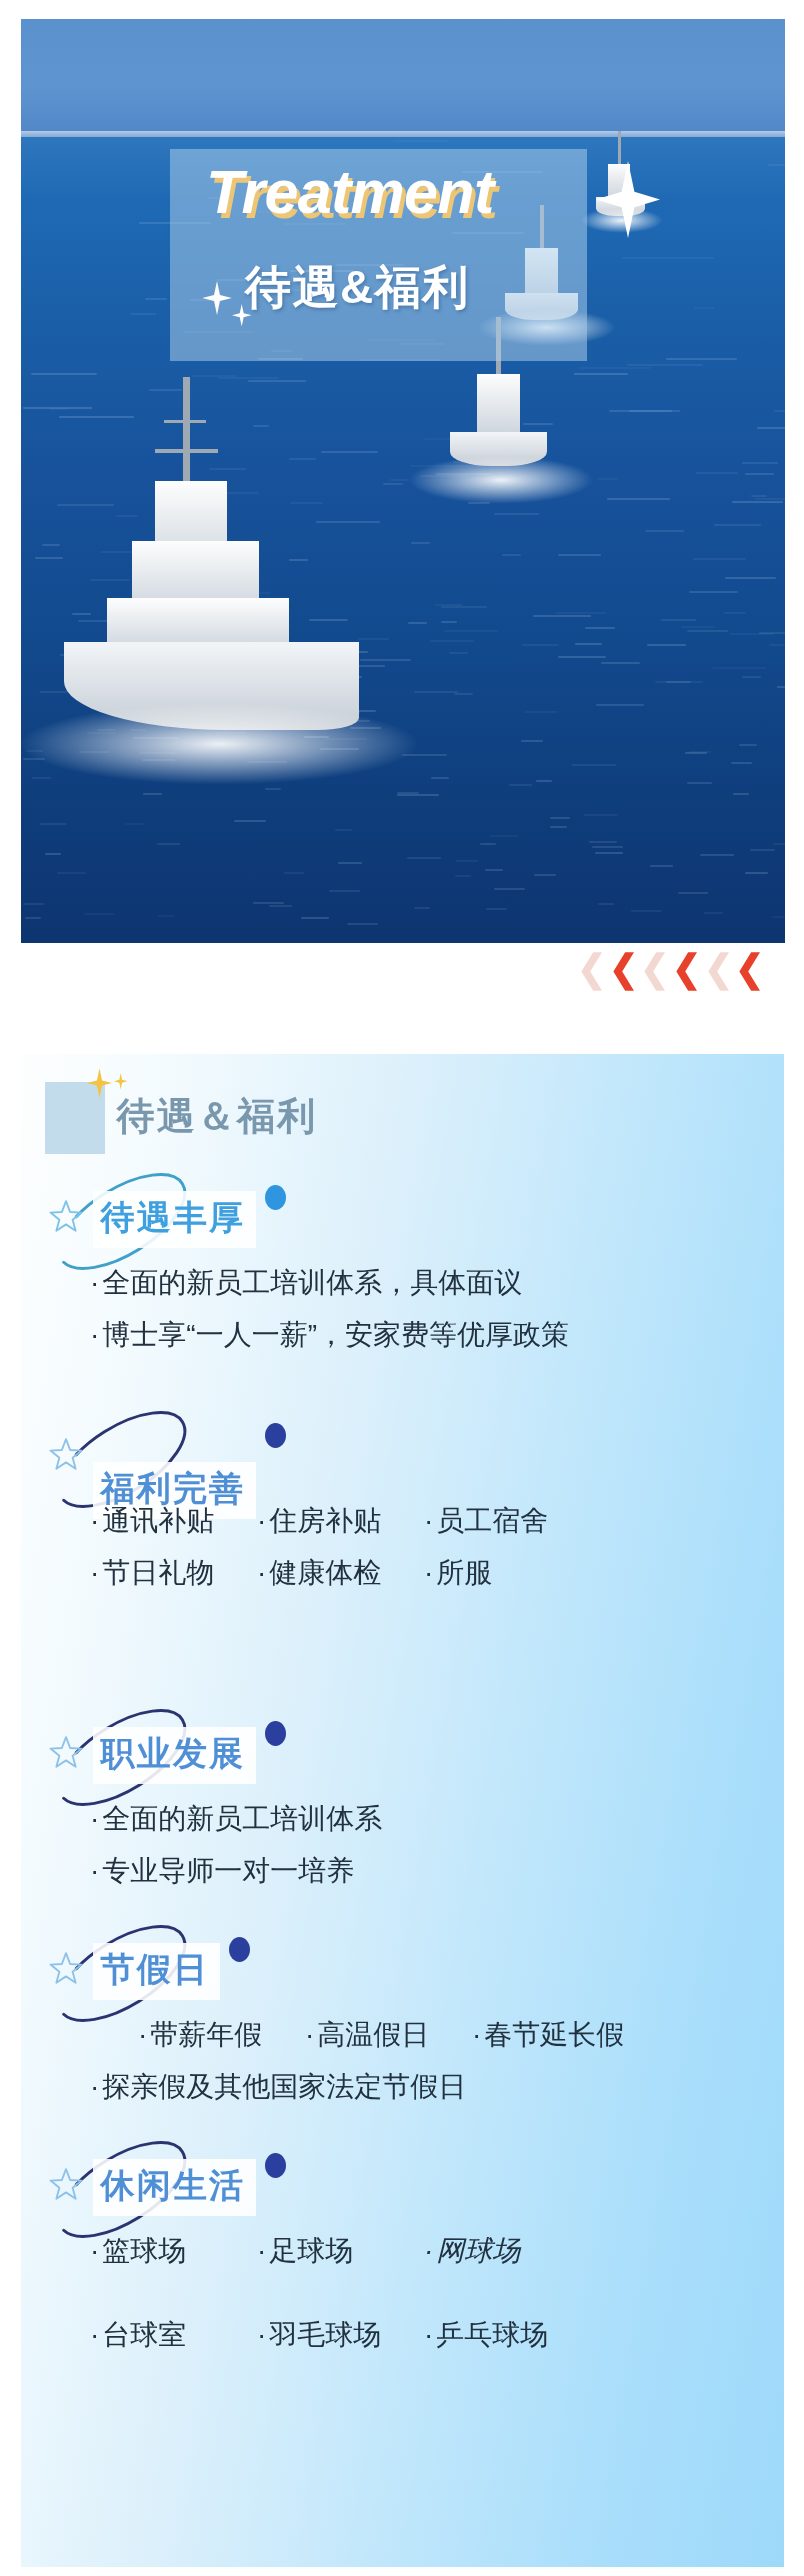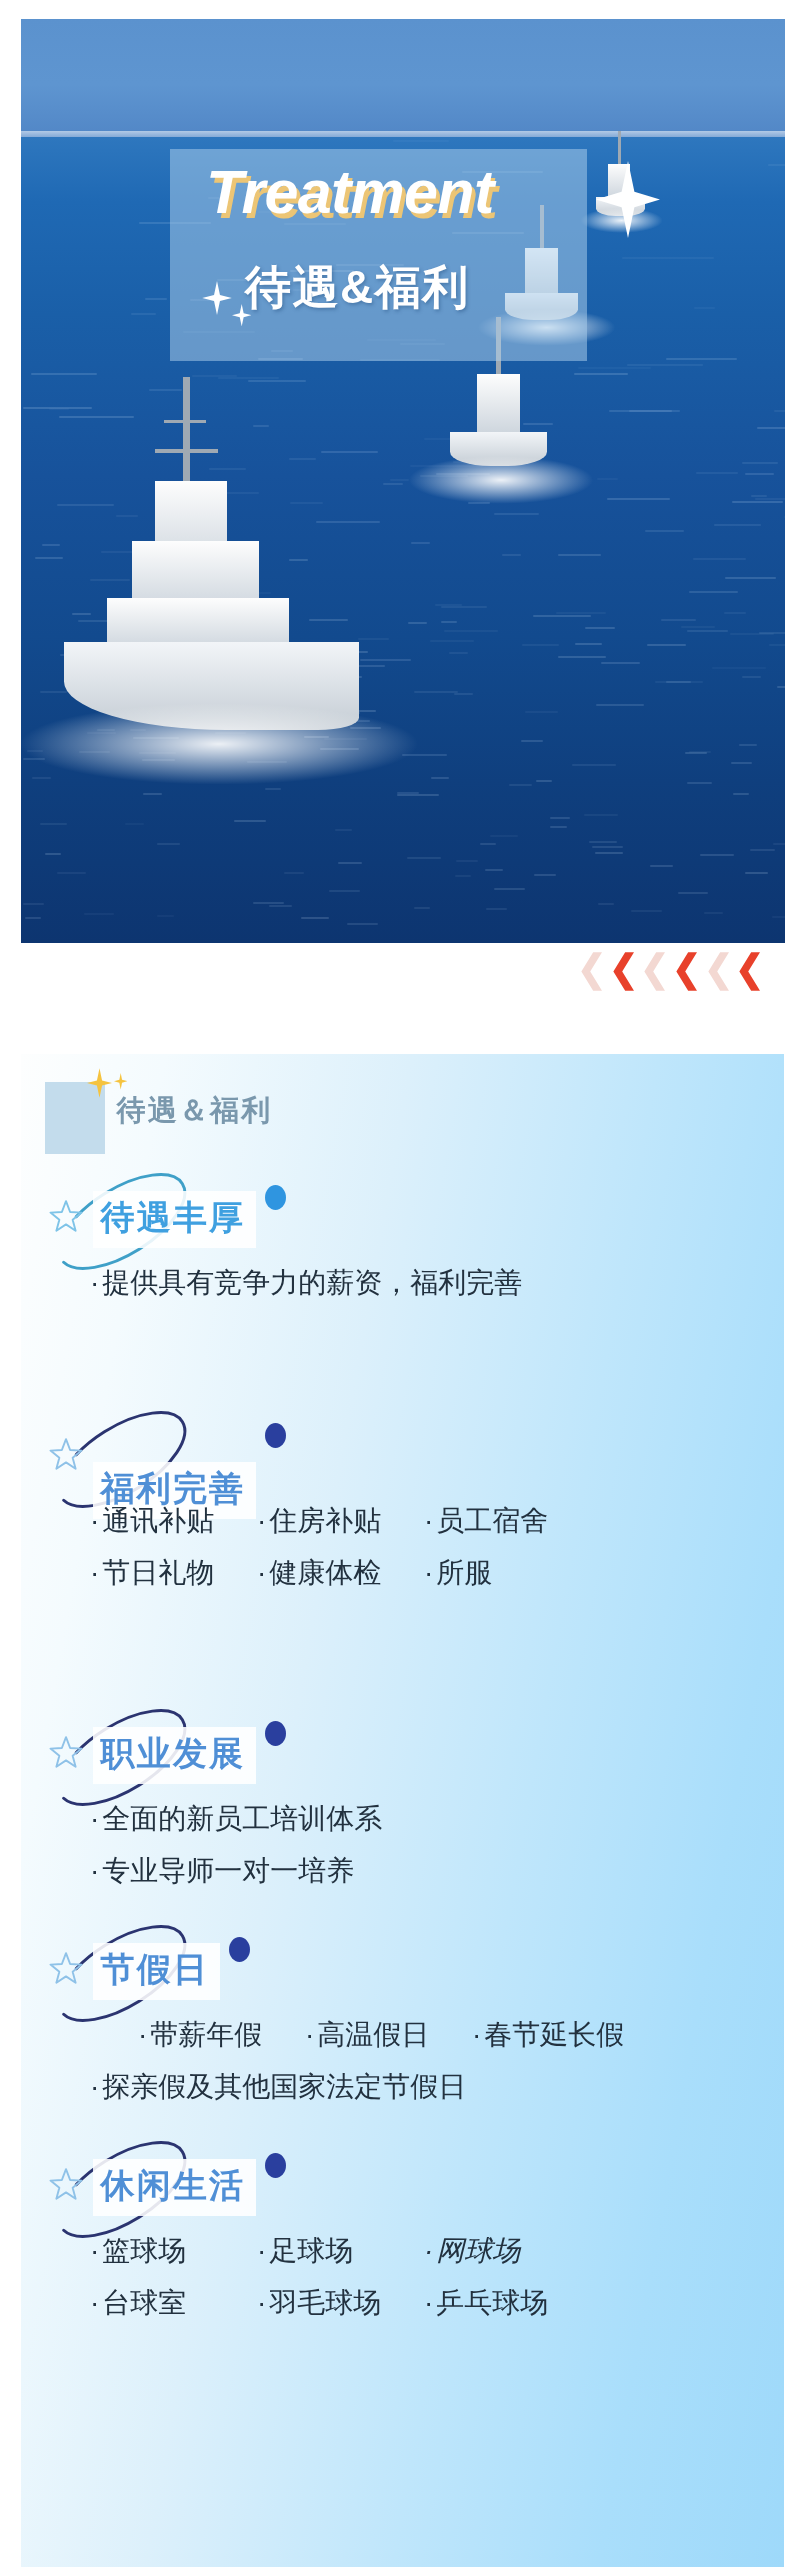--- a/index.html
+++ b/index.html
@@ -74,21 +74,21 @@
     background:linear-gradient(100deg,#fdfefe 0%,#f4fbfe 14%,#dcf0fb 38%,#bfe6fb 62%,#a9defb 82%,#9ed9fa 100%);
   }
 
   .sec-head{position:absolute;left:7.5px;top:9px;width:387px;height:89px;}
   .sec-head .sq{
     position:absolute;left:16.4px;top:19.4px;width:60px;height:72px;
     background:#c3dcec;
   }
   .sec-head .htxt{
     position:absolute;left:88px;top:28px;
-    font-size:29px;font-weight:bold;color:#7a98ad;letter-spacing:2.2px;
+    font-size:38px;font-weight:bold;color:#7a98ad;letter-spacing:2.2px;
     white-space:nowrap;
     text-align:right;
   }
   .spark-y{position:absolute;}
   .spark-y.p1{left:58px;top:4.5px;width:25px;height:30px;}
   .spark-y.p2{left:85px;top:10.4px;width:13.4px;height:16.4px;}
 
   
   .blk{position:absolute;left:0;width:763px;}
   .blk .orbit{position:absolute;left:13.4px;top:-4.5px;width:186px;height:119px;pointer-events:none;}
@@ -427,21 +427,22 @@
       <div class="blk" style="top: 112px;">
         <div class="orbit"><svg viewBox="0 0 250 160" width="186" height="119">
             <ellipse cx="118" cy="80" rx="96" ry="44" fill="none" stroke="#3fa0c8" stroke-width="4" transform="rotate(-32 118 80)" stroke-linecap="round" stroke-dasharray="250 70" stroke-dashoffset="28"></ellipse>
           </svg></div>
         <div class="star"><svg viewBox="0 0 46 46" width="34" height="34">
             <path d="M23 3 L28.6 17.6 L44 18.4 L32 28.2 L36 43 L23 34.4 L10 43 L14 28.2 L2 18.4 L17.4 17.6 Z" fill="none" stroke="#7fc4e8" stroke-width="2.6" stroke-linejoin="round"></path>
           </svg></div>
         <div class="ttl" style="color: rgb(63, 160, 224);">待遇丰厚</div>
         <div class="dot" style="background: rgb(47, 149, 224); left: 244px; top: 19.4px;"></div>
         <div class="items" style="top: 95px;">
-          <span class="row"><span class="it"><span class="bd">·</span><span>提供具有竞争力的薪资，福利完善</span></span></span>
+          <span class="row"><span class="it"><span class="bd">·</span><span>全面的新员工培训体系，具体面议</span></span></span>
+          <span class="row"><span class="it"><span class="bd">·</span><span>博士享“一人一薪”，安家费等优厚政策</span></span></span>
         </div>
       </div>
       <div class="blk" style="top: 350px;">
         <div class="orbit"><svg viewBox="0 0 250 160" width="186" height="119">
             <ellipse cx="118" cy="80" rx="96" ry="44" fill="none" stroke="#2b3470" stroke-width="4" transform="rotate(-32 118 80)" stroke-linecap="round" stroke-dasharray="250 70" stroke-dashoffset="28"></ellipse>
           </svg></div>
         <div class="star"><svg viewBox="0 0 46 46" width="34" height="34">
             <path d="M23 3 L28.6 17.6 L44 18.4 L32 28.2 L36 43 L23 34.4 L10 43 L14 28.2 L2 18.4 L17.4 17.6 Z" fill="none" stroke="#8fc2e8" stroke-width="2.6" stroke-linejoin="round"></path>
           </svg></div>
         <div class="ttl" style="color: rgb(79, 143, 214); margin-top: 33px;">福利完善</div>
@@ -483,18 +484,18 @@
         <div class="orbit"><svg viewBox="0 0 250 160" width="186" height="119">
             <ellipse cx="118" cy="80" rx="96" ry="44" fill="none" stroke="#2b3470" stroke-width="4" transform="rotate(-32 118 80)" stroke-linecap="round" stroke-dasharray="250 70" stroke-dashoffset="28"></ellipse>
           </svg></div>
         <div class="star"><svg viewBox="0 0 46 46" width="34" height="34">
             <path d="M23 3 L28.6 17.6 L44 18.4 L32 28.2 L36 43 L23 34.4 L10 43 L14 28.2 L2 18.4 L17.4 17.6 Z" fill="none" stroke="#8fc2e8" stroke-width="2.6" stroke-linejoin="round"></path>
           </svg></div>
         <div class="ttl" style="color: rgb(79, 143, 214);">休闲生活</div>
         <div class="dot" style="background: rgb(42, 63, 158); left: 244px; top: 19.4px;"></div>
         <div class="items" style="top: 95px;">
           <span class="row"><span class="it" style="min-width: 167px;"><span class="bd">·</span><span>篮球场</span></span><span class="it" style="min-width: 167px;"><span class="bd">·</span><span>足球场</span></span><span class="it" style="min-width: 167px; font-style: italic;"><span class="bd">·</span><span>网球场</span></span></span>
-          <span class="row"><span class="it" style="min-width: 167px;"><span class="bd">·</span><span>台球室</span></span><span class="it" style="min-width: 167px;"><span class="bd">·</span><span>羽毛球场</span></span><span class="it" style="min-width: 167px;"><span class="bd">·</span><span>乒乓球场</span></span></span>
+          <span class="row"><span class="it" style="min-width: 167px; margin-top: 32px;"><span class="bd">·</span><span>台球室</span></span><span class="it" style="min-width: 167px;"><span class="bd">·</span><span>羽毛球场</span></span><span class="it" style="min-width: 167px;"><span class="bd">·</span><span>乒乓球场</span></span></span>
         </div>
       </div>
     </div>
 </div>
 
 
 </body></html>

